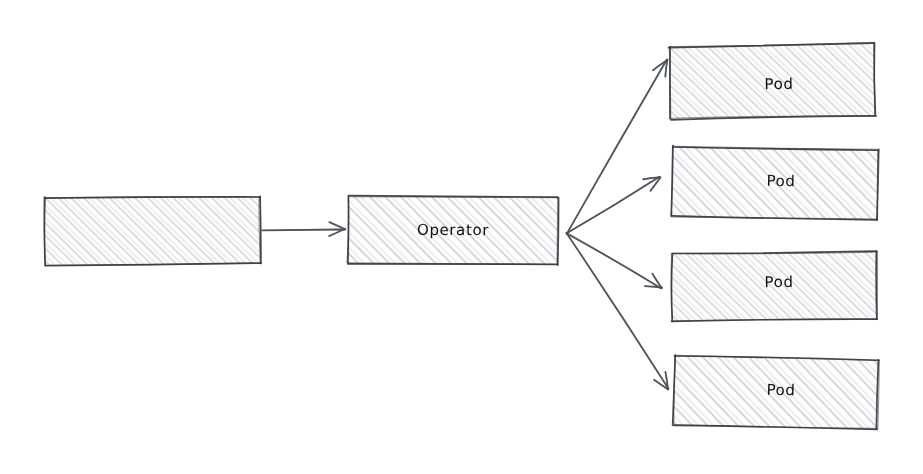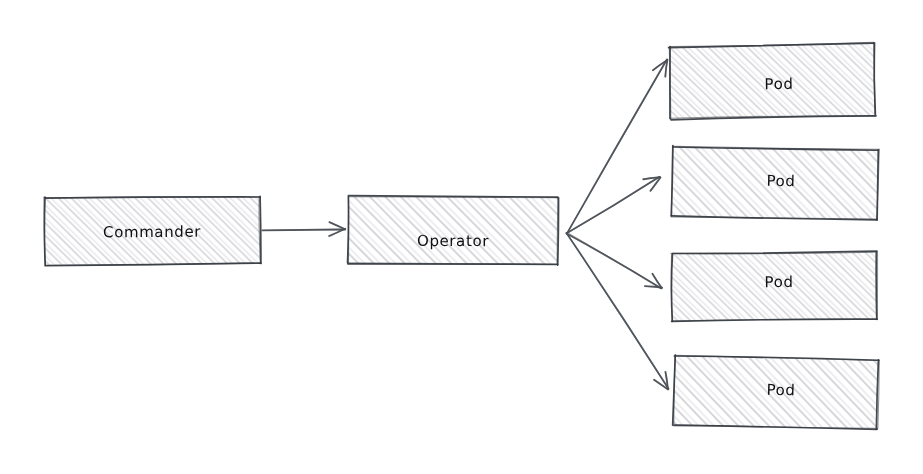--- a/index.html
+++ b/index.html
@@ -163,20 +163,19 @@
           <path d="M 566.4095550265163 233.00044995564969 Q 618.3750536881387 309.90681224334986 668.5023656544089 388.73084290798755" fill="none" stroke="#4a4f55" stroke-width="1.8" stroke-opacity="0.95" stroke-linecap="round"></path>
           <path d="M 567.1338959424197 233.36349414419382 Q 617.8189263876527 311.7119708364829 668.630302112624 389.2039534263685" fill="none" stroke="#4a4f55" stroke-width="1" stroke-opacity="0.5" stroke-linecap="round"></path>
           <path d="M 668.0372159684263 389.5247982259374 Q 661.0687418963178 384.45024628079017 654.1270557579351 379.70114149801407" fill="none" stroke="#4a4f55" stroke-width="1.8" stroke-opacity="0.95" stroke-linecap="round"></path>
           <path d="M 667.5167606758326 388.79889371779745 Q 660.3060023894882 384.87264085736575 653.5656441274424 380.046895707417" fill="none" stroke="#4a4f55" stroke-width="1" stroke-opacity="0.5" stroke-linecap="round"></path>
           <path d="M 667.820173958186 388.4727030625101 Q 667.3338518141871 380.9046740091747 665.4228293151241 371.79819396416025" fill="none" stroke="#4a4f55" stroke-width="1.8" stroke-opacity="0.95" stroke-linecap="round"></path>
           <path d="M 667.637982330732 388.8740151721332 Q 666.2974413851379 380.6352607509462 665.4220997128655 372.35699438069315" fill="none" stroke="#4a4f55" stroke-width="1" stroke-opacity="0.5" stroke-linecap="round"></path>
         </g>
       </g>
   </svg>
 
-  <div class="node-label" id="label-commander" style="left: 152px; top: 232px; transform: translate(-50%, -50%) rotate(-0.4deg);">Commander</div>
-  <div class="node-label" id="label-operator" style="left: 453px; top: 230px; transform: translate(-50%, -50%) rotate(0.3deg); margin-top: 11px;">Operator</div>
+  <div class="node-label" id="label-operator" style="left: 453px; top: 230px; transform: translate(-50%, -50%) rotate(0.3deg);">Operator</div>
   <div class="node-label" id="label-pod-1" style="left: 779px; top: 84px; transform: translate(-50%, -50%) rotate(-1.1deg);">Pod</div>
   <div class="node-label" id="label-pod-2" style="left: 781px; top: 181px; transform: translate(-50%, -50%) rotate(0.9deg);">Pod</div>
   <div class="node-label" id="label-pod-3" style="left: 779px; top: 282px; transform: translate(-50%, -50%) rotate(-0.6deg);">Pod</div>
   <div class="node-label" id="label-pod-4" style="left: 781px; top: 390px; transform: translate(-50%, -50%) rotate(1.2deg);">Pod</div>
 
 </div>
 
 </body></html>

